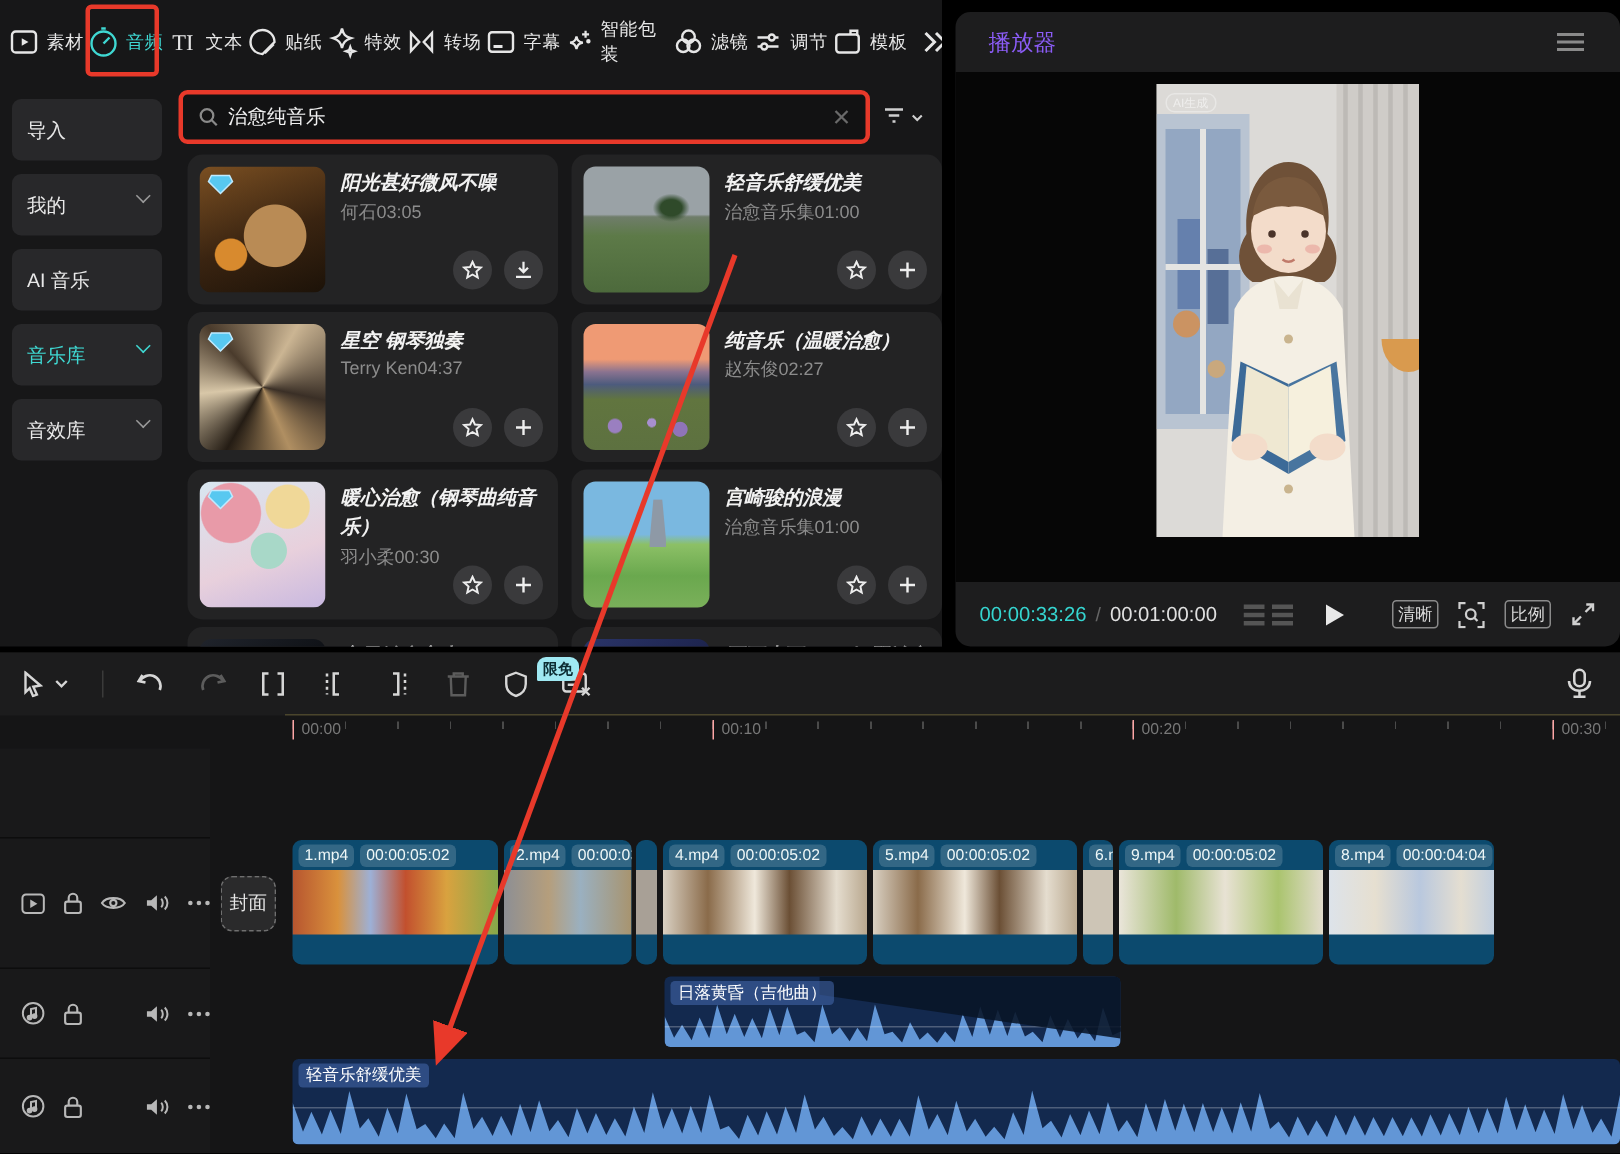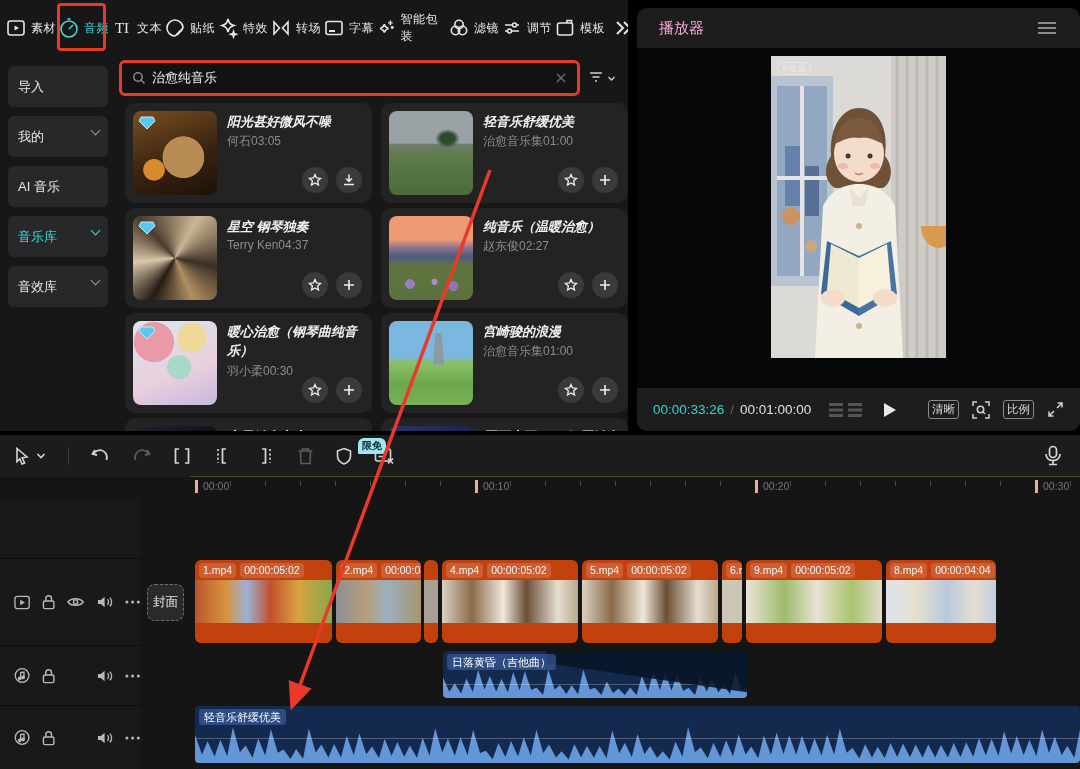--- a/index.html
+++ b/index.html
@@ -50,21 +50,21 @@
   .th4::after{content:"";position:absolute;left:8%;bottom:6%;width:84%;height:26%;background:radial-gradient(circle at 20% 50%,#9a7fc0 0 8%,transparent 9%),radial-gradient(circle at 55% 40%,#a88fd0 0 7%,transparent 8%),radial-gradient(circle at 82% 60%,#8f74b8 0 8%,transparent 9%);}
   .th5 { background:radial-gradient(circle at 25% 25%,#e89aa8 0 22%,transparent 23%),radial-gradient(circle at 70% 20%,#f0d898 0 16%,transparent 17%),radial-gradient(circle at 55% 55%,#a8d8c8 0 18%,transparent 19%),linear-gradient(160deg,#d8e6f0,#e8d0dc 60%,#c8b8e0); }
   .th6 { background:linear-gradient(180deg,#7ab8e0 0 42%,#8cc066 50%,#6aa84e 75%,#7ab05a); }
   .th6::after{content:"";position:absolute;left:52%;top:14%;width:14%;height:38%;background:#8e99a6;clip-path:polygon(25% 0,75% 0,100% 100%,0 100%);}
   .th7 { background:linear-gradient(140deg,#20242c,#0c0e12 60%,#1a2030); }
   .th8 { background:linear-gradient(140deg,#2a3468,#1a2048 60%,#323e7a); }
 
   
   .player { position:absolute; left:637px; top:8px; width:443px; height:423px; background:#1d1d1e; border-radius:10px; overflow:hidden; }
   .player-head { position:absolute; left:0; top:0; width:100%; height:40px; display:flex; align-items:center; justify-content:space-between; padding:0 22px; }
-  .player-title { color:#f9a8d4; font-size:15px; }
+  .player-title { color:#8b5cf6; font-size:15px; }
   .video-zone { position:absolute; left:0; top:40px; width:100%; height:340px; background:#060606; }
   .video-frame { position:absolute; left:134px; top:8px; width:175px; height:302px; overflow:hidden; background:#d8d6d4; }
   .watermark { position:absolute; left:6px; top:6px; font-size:8px; color:rgba(255,255,255,.55); border:1px solid rgba(255,255,255,.35); border-radius:6px; padding:0 4px; z-index:5; }
   .player-controls { position:absolute; left:0; bottom:0; width:100%; height:43px; display:flex; align-items:center; padding:0 16px; color:#cfcfcf; }
   .time-cur { color:#35d5d0; font-size:13.5px; }
   .time-sep { color:#666; margin:0 6px; font-size:13px; }
   .time-total { color:#e0e0e0; font-size:13.5px; }
   .chip-btn { border:1px solid #8a8a8a; border-radius:3px; color:#d8d8d8; font-size:11.5px; padding:1px 3px; cursor:pointer; }
   .pc-right { margin-left:auto; display:flex; align-items:center; gap:13px; }
 
@@ -73,27 +73,27 @@
   .tl-toolbar { position:absolute; left:0; top:0; width:100%; height:42px; background:#1c1c1d; display:flex; align-items:center; padding:0 14px; gap:22px; color:#d6d6d6; }
   .tl-toolbar .dim { color:#5c5c5c; }
   .tool { display:flex; align-items:center; cursor:pointer; }
   .tb-divider { width:1px; height:18px; background:#3a3a3a; }
   .badge-free { position:absolute; left:358px; top:3px; background:#9fe8f2; color:#0c2c33; font-size:10px; font-weight:700; border-radius:6px 6px 6px 1px; padding:1px 4px; z-index:30; }
   .mic { position:absolute; right:18px; top:10px; }
   .tl-topline { position:absolute; left:190px; top:41px; width:890px; height:1px; background:#4a452c; }
 
   .ruler { position:absolute; left:140px; top:42px; width:940px; height:22px; color:#787878; font-size:10.5px; }
   .ruler .ticks { position:absolute; left:55px; right:0; top:4px; height:5px; background:repeating-linear-gradient(90deg,#4a4a4a 0 1px,transparent 1px 35px); }
-  .rlabel { position:absolute; top:3px; padding-left:5px; border-left:3px solid #fca5a5; height:13px; line-height:13px; }
+  .rlabel { position:absolute; top:3px; padding-left:5px; border-left:1px solid #fca5a5; height:13px; line-height:13px; }
 
   .track-head { position:absolute; left:0; top:64px; width:140px; height:270px; background:#19191a; }
   .th-row { position:absolute; left:0; width:140px; display:flex; align-items:center; gap:12px; padding-left:14px; color:#b8b8b8; border-top:1px solid #0d0d0d; }
   .cover-btn { position:absolute; left:147px; top:149px; width:37px; height:37px; background:#2a2a2b; border:1.5px dashed #6f6f6f; border-radius:8px; color:#e8e8e8; font-size:12.5px; display:flex; align-items:center; justify-content:center; cursor:pointer; }
 
-  .clip { position:absolute; top:125px; height:83px; border-radius:6px; background:#c2410c; overflow:hidden; cursor:pointer; }
+  .clip { position:absolute; top:125px; height:83px; border-radius:6px; background:#0c4a6e; overflow:hidden; cursor:pointer; }
   .clip-chips { position:absolute; left:4px; top:3px; display:flex; gap:4px; }
   .chip { background:rgba(255,255,255,.16); color:#eef7f7; font-size:10.5px; border-radius:4px; padding:0 4px; line-height:15px; white-space:nowrap; }
   .clip-thumb { position:absolute; left:0; top:20px; width:100%; height:43px; }
   .ct1 { background:linear-gradient(90deg,#b7552f,#d9913c 22%,#9db0d6 38%,#c2502e 55%,#d9a23f 75%,#86a84a); }
   .ct2 { background:linear-gradient(90deg,#8d8f94,#b59e7c 35%,#9ab0c0 60%,#a8946f); }
   .ct3 { background:#a8a096; }
   .ct4 { background:linear-gradient(90deg,#d9d0c2,#8a6b4a 22%,#efe8db 45%,#6b4f35 62%,#e5ddcf 85%,#b9a88f); }
   .ct6 { background:#cdc5b6; }
   .ct7 { background:linear-gradient(90deg,#eae5da,#9fba6a 28%,#e8e2d4 52%,#aac46e 78%,#e2dccd); }
   .ct8 { background:linear-gradient(90deg,#dde3ea,#e6dfd0 28%,#b9c8de 55%,#e4ded1 80%,#c2cfdf); }

